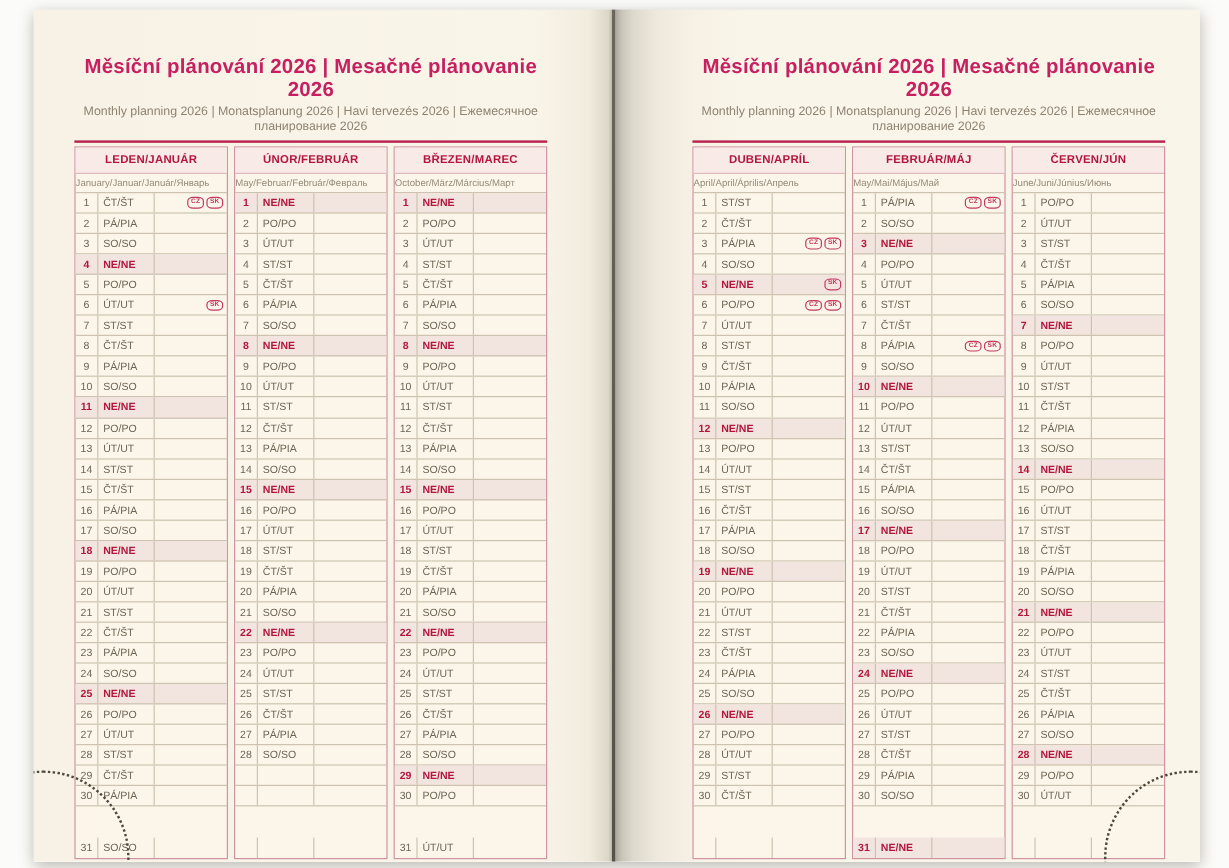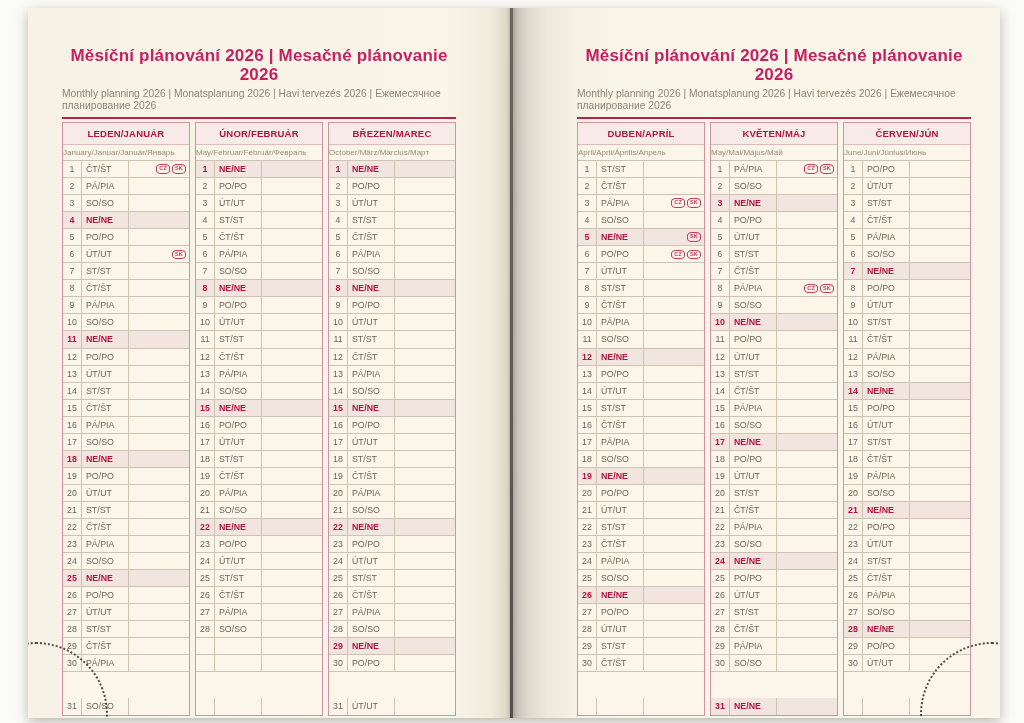--- a/index.html
+++ b/index.html
@@ -18,21 +18,21 @@
   .spine { width:3px; background:linear-gradient(180deg,#6a665e,#55514a); }
   .page-right { width:487px;
     background:linear-gradient(90deg,#aaa69c 0%,#c8c4b8 1%,#ddd9cc 3%,#eee9dc 7%,#f6f1e4 13%,#faf5e9 22%,#faf5e9 100%); }
 
   .content { position:absolute; top:38px; width:394px; }
   .page-left  .content { left:34px; }
   .page-right .content { left:64px; }
 
   .title { text-align:center; color:#c62060; font-weight:bold;
            font-size:17px; line-height:19px; letter-spacing:.2px; }
-  .subtitle { text-align:left; color:#8e8372; font-size:10.3px; line-height:12px; margin-top:4px; }
+  .subtitle { text-align:center; color:#8e8372; font-size:10.3px; line-height:12px; margin-top:4px; }
   .hr-top { height:2px; background:#b8204e; margin-top:5px; }
   .months { display:flex; gap:5px; margin-top:3px; }
   .hr-bottom { height:2px; background:#c4647f; margin-top:3px; }
 
   .month { width:144px; box-sizing:border-box; border:1px solid #cf93a3; background:#fbf6e9; }
   .m-head { height:21px; line-height:21px; background:#f8eae7; color:#b2163f; font-weight:bold;
             font-size:9.5px; text-align:center; letter-spacing:.2px; border-bottom:1px solid #dfb9bd; }
   .m-sub  { height:15px; line-height:15px; font-size:8px; color:#968a79; text-align:left;
             border-bottom:1px solid #cdc3b0; }
   .d-row  { height:17.06px; box-sizing:border-box; display:flex; border-bottom:1px solid #cdc3b0; }
@@ -722,21 +722,21 @@
               <div class="d-wd">ČT/ŠT</div>
               <div class="d-note"></div>
             </div>
             <div class="d-row">
               <div class="d-num"></div>
               <div class="d-wd"></div>
               <div class="d-note"></div>
             </div>
           </div>
           <div class="month">
-            <div class="m-head">KVĚTEN/MÁJ</div>
+            <div class="m-head">FEBRUÁR/MÁJ</div>
             <div class="m-sub">May/Mai/Május/Май</div>
             <div class="d-row">
               <div class="d-num">1</div>
               <div class="d-wd">PÁ/PIA</div>
               <div class="d-note">
                 <span class="badge">CZ</span>
                 <span class="badge">SK</span>
               </div>
             </div>
             <div class="d-row">

